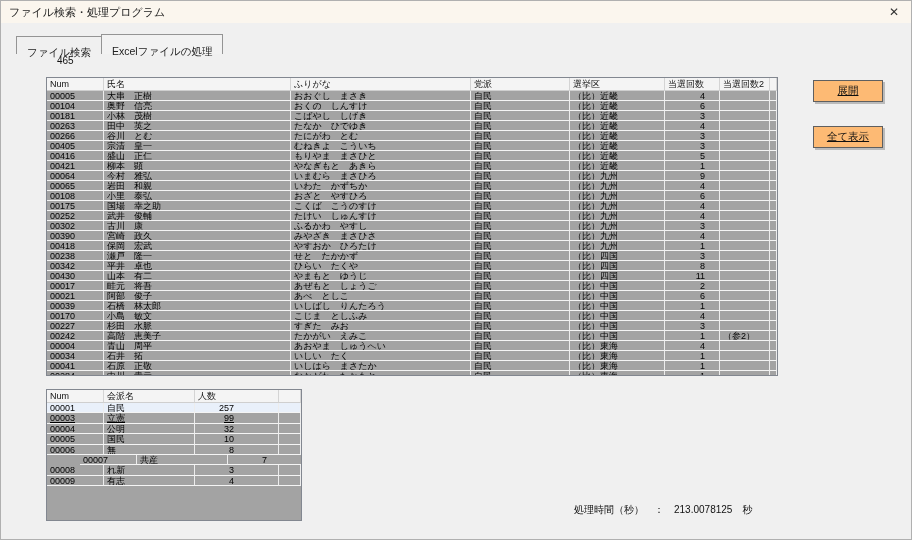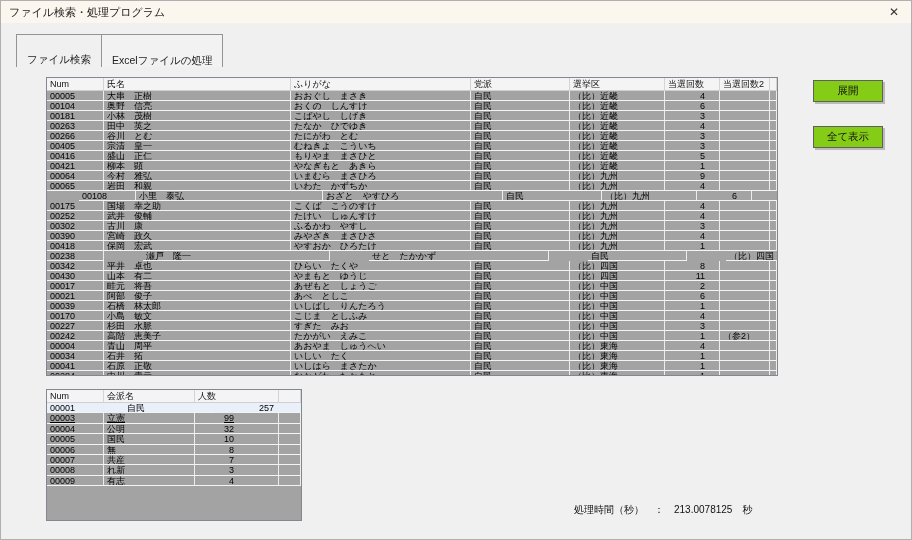--- a/index.html
+++ b/index.html
@@ -13,52 +13,53 @@
     position:absolute; left:0; top:0; width:100%; height:22px;
     background:#fbf6ee; display:flex; align-items:center; padding:0 8px;
   }
   .titlebar .title { font-size:11px; color:#1c1c1c; }
   .close-btn {
     margin-left:auto; font-size:12px; color:#333; width:18px; height:18px;
     display:flex; align-items:center; justify-content:center; cursor:default;
   }
   .tabstrip { position:absolute; left:15px; top:33px; display:flex; align-items:flex-end; z-index:2; }
   .tab {
-    height:18px; line-height:17px; padding:16px 10px; font-size:10.5px; color:#222;
+    height:18px; line-height:17px; padding:7px 10px; font-size:10.5px; color:#222;
     background:#f0f0f0; border:1px solid #949494; border-bottom:none; white-space:nowrap;
   }
   .tab.active { height:20px; line-height:19px; background:#f2f2f2; margin-left:-1px; z-index:3; }
   .count-label { position:absolute; left:56px; top:54px; font-size:10px; color:#111; }
 
   .lv { position:absolute; background:#a3a3a3; border:1px solid #828790; overflow:hidden; }
   .lv-header { display:grid; background:#f4f4f4; }
   .lv-header .hcell {
     font-size:9px; line-height:12px; height:13px; padding-left:3px; color:#111;
     border-right:1px solid #d4d4d4; border-bottom:1px solid #cfcfcf;
     white-space:nowrap; overflow:hidden;
   }
   .lv-row { display:grid; }
   .lv-row .cell {
     font-size:9px; white-space:nowrap; overflow:hidden; padding-left:3px; color:#000;
     border-right:1px solid #ededed; border-bottom:1px solid #f4f4f4;
   }
-  .lv-row.selected { background:#e9f0fa;gap:20px; }
+  .lv-row.selected { background:#e9f0fa; }
   .cell.num-right { text-align:right; padding-right:14px; padding-left:0; }
   .cell.count-right { text-align:right; padding-right:44px; padding-left:0; }
 
   #main-table { left:45px; top:76px; width:732px; height:299px; }
   #main-table .lv-row .cell { height:10px; line-height:10px; }
   #group-table { left:45px; top:388px; width:256px; height:132px; }
   #group-table .lv-row .cell { height:10.4px; line-height:10.4px; }
 
   .btn {
-    position:absolute; width:70px; height:22px; background:#84cc16;
+    position:absolute; width:70px; height:22px; background:#fdba74;
     border:1px solid #5f5f5f; box-shadow:2px 2px 0 rgba(0,0,0,0.22);
     font-size:10.5px; color:#111; display:flex; align-items:center; justify-content:center;
     white-space:nowrap;
+    text-decoration:underline;
   }
   #expand-button { left:812px; top:79px; }
   #show-all-button { left:812px; top:125px; }
   .status-label { position:absolute; left:573px; top:502px; font-size:10px; color:#111; }
 </style>
 </head>
 <body>
 
 <div class="window">
 
@@ -178,21 +179,21 @@
       <div class="lv-row" style="grid-template-columns: 57px 187px 180px 99px 95px 55px 50px 1fr;">
         <div class="cell">00065</div>
         <div class="cell">岩田　和親</div>
         <div class="cell">いわた　かずちか</div>
         <div class="cell">自民</div>
         <div class="cell">（比）九州</div>
         <div class="cell num-right">4</div>
         <div class="cell"></div>
         <div class="cell"></div>
       </div>
-      <div class="lv-row" style="grid-template-columns: 57px 187px 180px 99px 95px 55px 50px 1fr; padding-left: 32px;">
+      <div class="lv-row" style="grid-template-columns: 57px 187px 180px 99px 95px 55px 50px 1fr;">
         <div class="cell">00108</div>
         <div class="cell">小里　泰弘</div>
         <div class="cell">おざと　やすひろ</div>
         <div class="cell">自民</div>
         <div class="cell">（比）九州</div>
         <div class="cell num-right">6</div>
         <div class="cell"></div>
         <div class="cell"></div>
       </div>
       <div class="lv-row" style="grid-template-columns: 57px 187px 180px 99px 95px 55px 50px 1fr;">
@@ -238,21 +239,21 @@
       <div class="lv-row" style="grid-template-columns: 57px 187px 180px 99px 95px 55px 50px 1fr;">
         <div class="cell">00418</div>
         <div class="cell">保岡　宏武</div>
         <div class="cell">やすおか　ひろたけ</div>
         <div class="cell">自民</div>
         <div class="cell">（比）九州</div>
         <div class="cell num-right">1</div>
         <div class="cell"></div>
         <div class="cell"></div>
       </div>
-      <div class="lv-row" style="grid-template-columns: 57px 187px 180px 99px 95px 55px 50px 1fr; gap: 39px;">
+      <div class="lv-row" style="grid-template-columns: 57px 187px 180px 99px 95px 55px 50px 1fr;">
         <div class="cell">00238</div>
         <div class="cell">瀬戸　隆一</div>
         <div class="cell">せと　たかかず</div>
         <div class="cell">自民</div>
         <div class="cell">（比）四国</div>
         <div class="cell num-right">3</div>
         <div class="cell"></div>
         <div class="cell"></div>
       </div>
       <div class="lv-row" style="grid-template-columns: 57px 187px 180px 99px 95px 55px 50px 1fr;">
@@ -407,21 +408,21 @@
         <div class="cell">国民</div>
         <div class="cell count-right">10</div>
         <div class="cell"></div>
       </div>
       <div class="lv-row" style="grid-template-columns: 57px 91px 84px 1fr;">
         <div class="cell">00006</div>
         <div class="cell">無</div>
         <div class="cell count-right">8</div>
         <div class="cell"></div>
       </div>
-      <div class="lv-row" style="grid-template-columns: 57px 91px 84px 1fr;">
+      <div class="lv-row" style="grid-template-columns: 57px 91px 84px 1fr; margin-left: 33px;">
         <div class="cell">00007</div>
         <div class="cell">共産</div>
         <div class="cell count-right">7</div>
         <div class="cell"></div>
       </div>
       <div class="lv-row" style="grid-template-columns: 57px 91px 84px 1fr;">
         <div class="cell">00008</div>
         <div class="cell">れ新</div>
         <div class="cell count-right">3</div>
         <div class="cell"></div>

